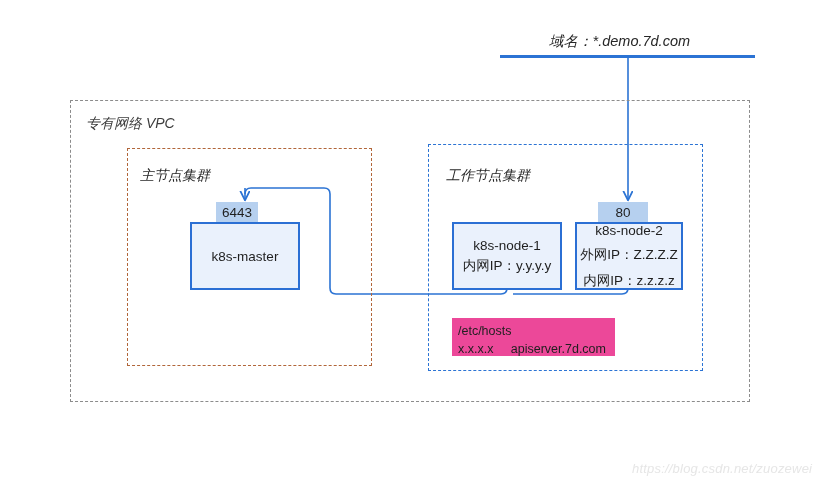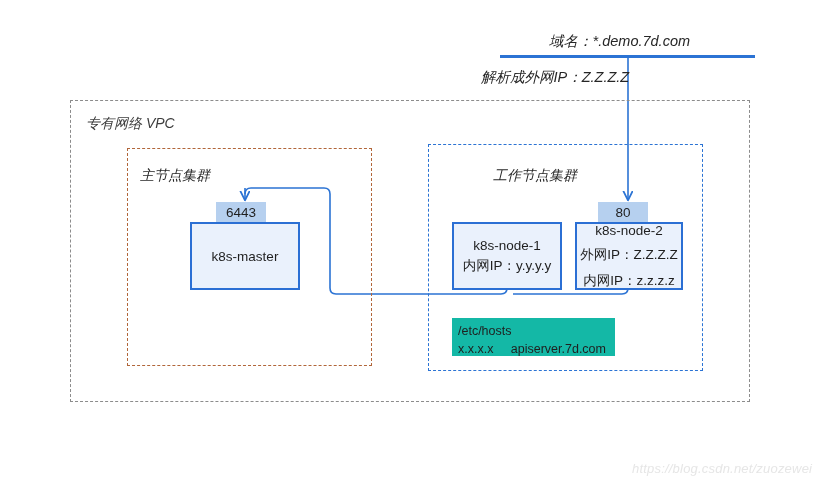--- a/index.html
+++ b/index.html
@@ -60,21 +60,21 @@
     top: 115px;
     font-size: 14px;
     color: #3d3d3d;
   }
 
   .cluster-label {
     font-size: 14px;
     color: #262626;
   }
   .master-cluster-label { left: 140px; top: 167px; }
-  .worker-cluster-label { left: 446px; top: 167px; margin-left: 47px; }
+  .worker-cluster-label { left: 446px; top: 167px; }
 
   
   .vpc-box {
     position: absolute;
     left: 70px;
     top: 100px;
     width: 680px;
     height: 302px;
     border: 1.4px dashed #8c8c8c;
     box-sizing: border-box;
@@ -151,36 +151,36 @@
     color: #1f1f1f;
     font-size: 13.5px;
     display: flex;
     align-items: center;
     justify-content: center;
     height: 20px;
   }
   #badge-6443 {
     left: 216px;
     top: 202px;
-    width: 50px;
+    width: 42px;
   }
   #badge-80 {
     left: 598px;
     top: 202px;
     width: 50px;
   }
 
   
   .hosts-note {
     position: absolute;
     left: 452px;
     top: 318px;
     width: 163px;
     height: 38px;
-    background: #14b8a6;
+    background: #ec4899;
     box-sizing: border-box;
     padding: 4px 12px 0 6px;
     font-size: 12.5px;
     color: #1f1f1f;
     line-height: 1.45;
   }
   .hosts-note div { white-space: pre; }
 
   
   .watermark {
@@ -217,21 +217,20 @@
     <path d="M245,188 L245,199" fill="none" stroke="#2b73d4" stroke-width="1.6" marker-end="url(#arrow-blue)"></path>
     <path d="M251,188 Q245,188 245,194" fill="none" stroke="#2b73d4" stroke-width="1.6" stroke-linejoin="round"></path>
   </svg>
 
   <div class="vpc-box"></div>
   <div class="master-cluster-box"></div>
   <div class="worker-cluster-box"></div>
 
   <div class="txt domain-label">域名：*.demo.7d.com</div>
 
-  <div class="txt resolve-label">解析成外网IP：Z.Z.Z.Z</div>
 
   <div class="txt vpc-label">专有网络 VPC</div>
 
   <div class="txt cluster-label master-cluster-label">主节点集群</div>
 
   <div class="txt cluster-label worker-cluster-label">工作节点集群</div>
 
   <div class="port-badge" id="badge-6443">6443</div>
 
   <div class="node-card" id="master-card">

